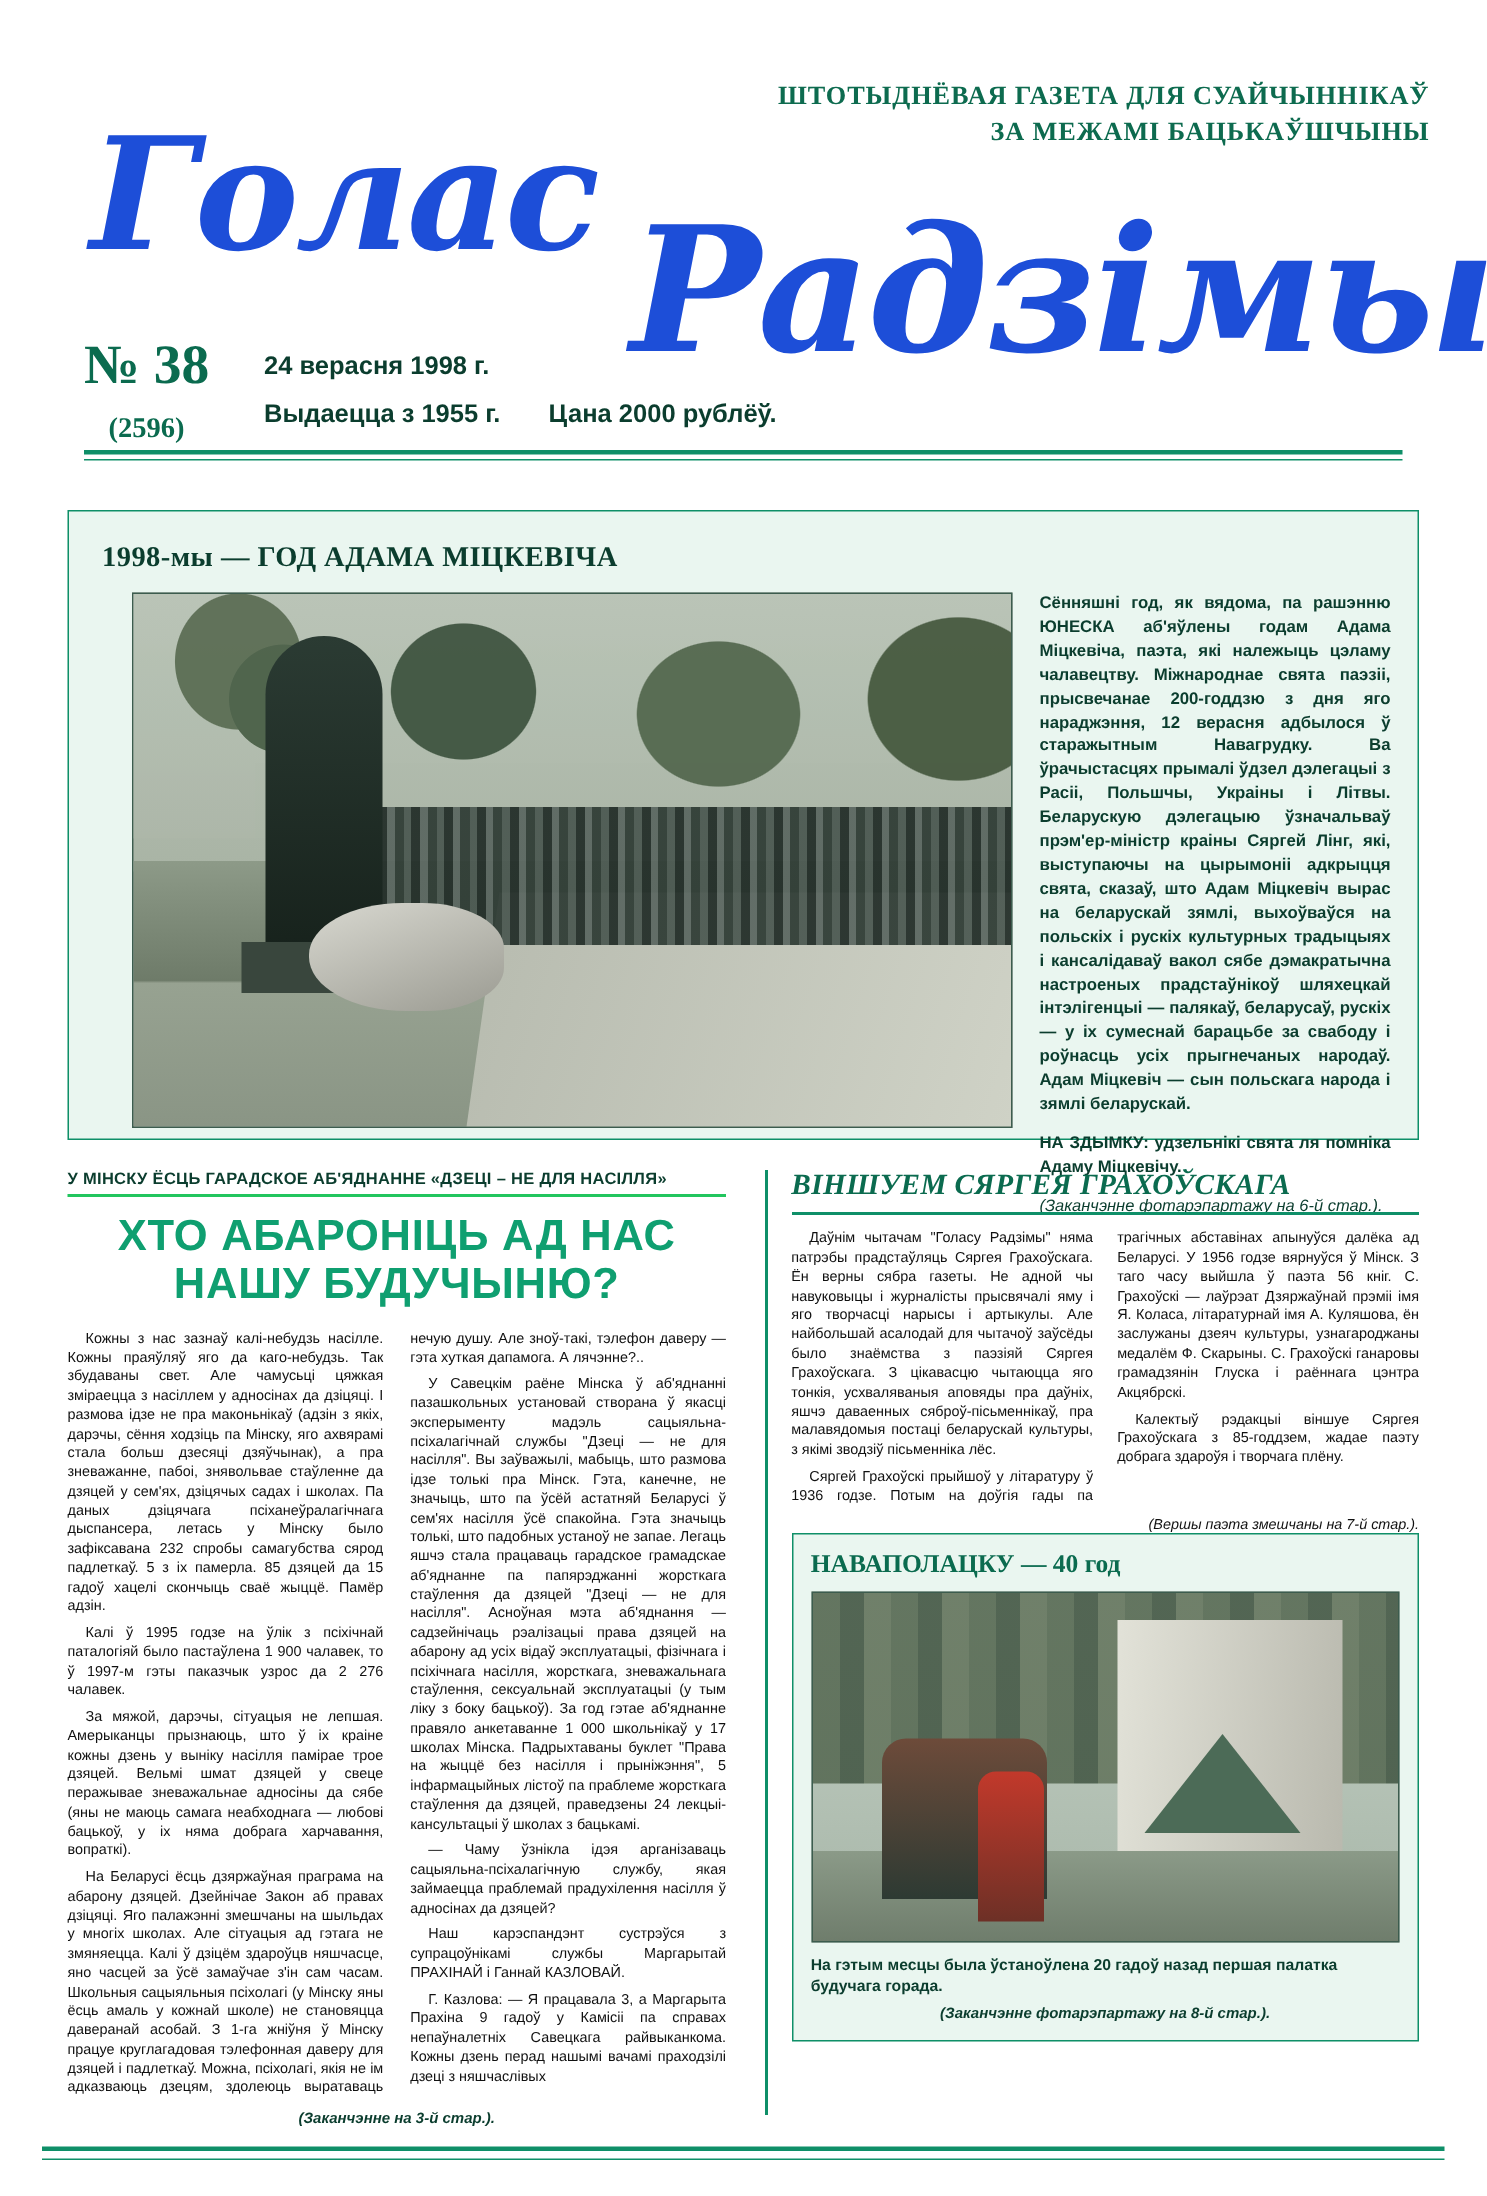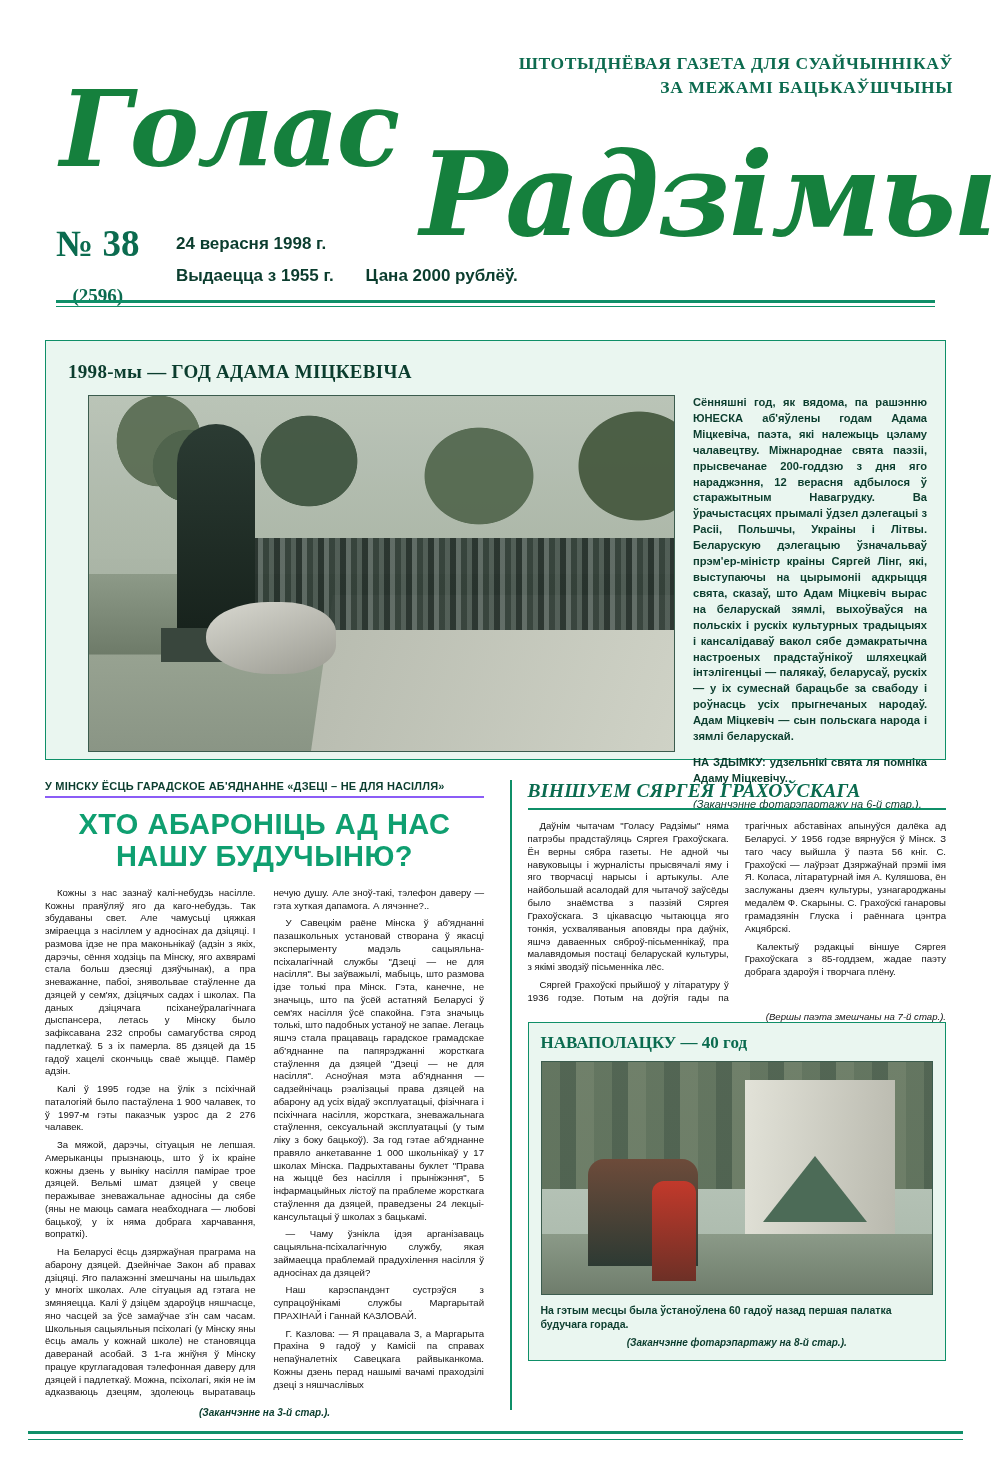--- a/index.html
+++ b/index.html
@@ -18,29 +18,29 @@
   .tagline{
     position:absolute;right:10px;top:52px;width:520px;text-align:right;
     font-size:17.5px;font-weight:bold;letter-spacing:.6px;line-height:1.35;color:#0d6b4f;font-family:Liberation Serif, serif;
   }
   .logo{
     position:absolute;left:32px;top:78px;width:930px;height:160px;
   }
   .logo-word{
     font-family:"DejaVu Serif", serif;
     font-style:italic;font-weight:bold;
-    color:#15803d;
+    color:#1d4ed8;
     line-height:1;
   }
   .logo-a{position:absolute;left:0;top:0;font-size:104px;letter-spacing:-2px;}
   .logo-b{position:absolute;left:360px;top:58px;font-size:116px;letter-spacing:-2px;}
 
   .issue{position:absolute;left:28px;top:222px;}
   .issue-no{font-size:37px;font-weight:bold;color:#0b6b4f;font-family:"Liberation Serif",serif;}
-  .issue-sub{font-size:19px;font-weight:bold;color:#0b6b4f;text-align:center;margin-top:20px;font-family:"Liberation Serif",serif;}
+  .issue-sub{font-size:19px;font-weight:bold;color:#0b6b4f;text-align:center;margin-top:10px;font-family:"Liberation Serif",serif;}
   .issue-meta{position:absolute;left:148px;top:228px;font-size:17px;line-height:1.9;color:#0b3d2e;font-weight:bold;}
   .issue-meta .row2{display:flex;gap:32px;}
 
   .rule-top{position:absolute;left:28px;right:28px;top:300px;height:3px;background:#0f8f68;}
   .rule-top2{position:absolute;left:28px;right:28px;top:306px;height:1px;background:#0f8f68;}
 
   
   .feature{
     position:absolute;left:45px;right:45px;top:340px;height:420px;
     border:1.5px solid #0f8f68;background:#eaf6f0;
@@ -84,21 +84,21 @@
   .feat-note{font-style:italic;font-weight:normal;font-size:11px;}
 
   
   .columns{position:absolute;left:45px;right:45px;top:780px;bottom:54px;display:flex;gap:0;}
   .colL{width:455px;padding-right:16px;box-sizing:border-box;}
   .vdiv{width:1.5px;background:#0f8f68;margin:0 10px;}
   .colR{flex:1;padding-left:6px;box-sizing:border-box;}
 
   .kicker{
     font-size:11px;font-weight:bold;color:#0b3d2e;letter-spacing:.2px;
-    border-bottom:2px solid #8b5cf6;padding-bottom:4px;margin-bottom:10px;
+    border-bottom:2px solid #22c55e;padding-bottom:4px;margin-bottom:10px;
   }
   .headline{
     font-size:29px;font-weight:bold;color:#0f9f70;text-align:center;line-height:1.12;
     margin:6px 0 14px 0;letter-spacing:.5px;
   }
   .two-col{column-count:2;column-gap:18px;font-size:9.6px;line-height:1.33;text-align:justify;color:#111;}
   .two-col p{margin:0 0 5px 0;text-indent:12px;}
   .endnote{font-weight:bold;font-style:italic;text-align:center;font-size:10px;margin-top:8px;}
 
   .rtitle{
@@ -219,21 +219,21 @@
 
       <div class="navab">
         <div class="navab-title">НАВАПОЛАЦКУ — 40 год</div>
         <div class="photo2">
           <div class="p2sky"></div>
           <div class="p2trees"></div>
           <div class="p2mon"></div>
           <div class="p2ground"></div>
           <div class="p2people"></div>
         </div>
-        <div class="cap">На гэтым месцы была ўстаноўлена 60 гадоў назад першая палатка будучага горада.</div>
+        <div class="cap">На гэтым месцы была ўстаноўлена 20 гадоў назад першая палатка будучага горада.</div>
         <div class="cap-it">(Заканчэнне фотарэпартажу на 8-й стар.).</div>
       </div>
     </div>
   </div>
 
   <div class="rule-bot"></div>
   <div class="rule-bot2"></div>
 </div>
 
 </body></html>

